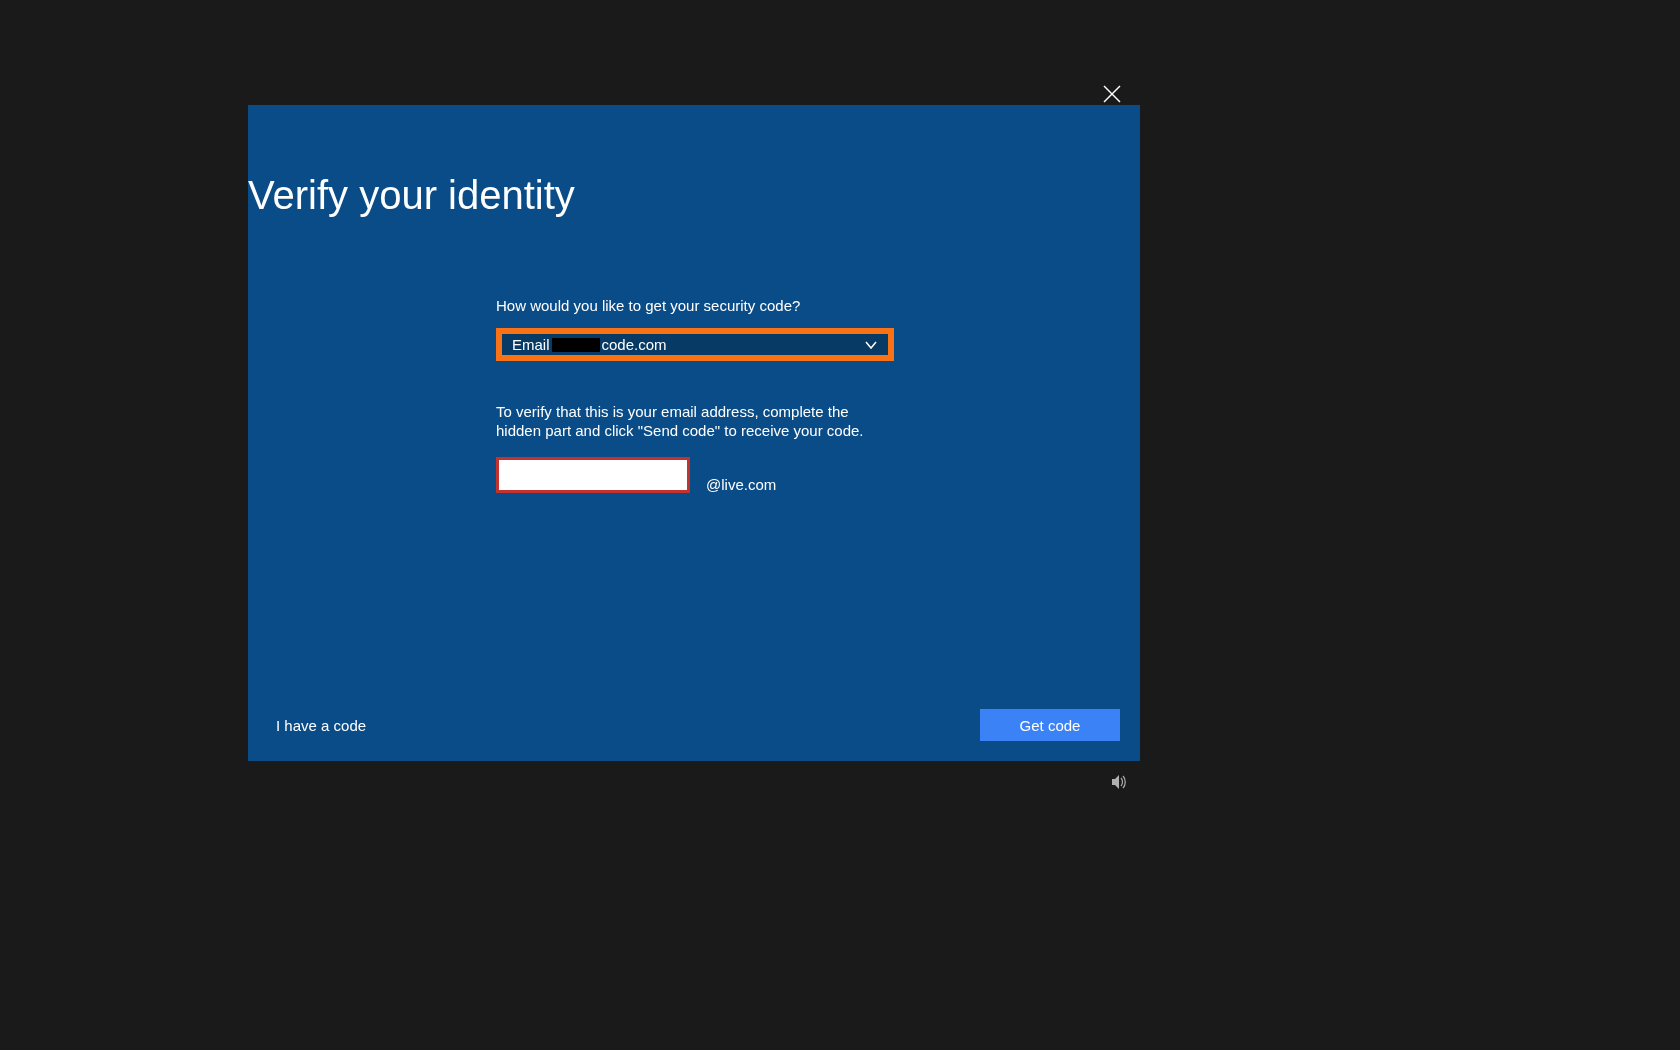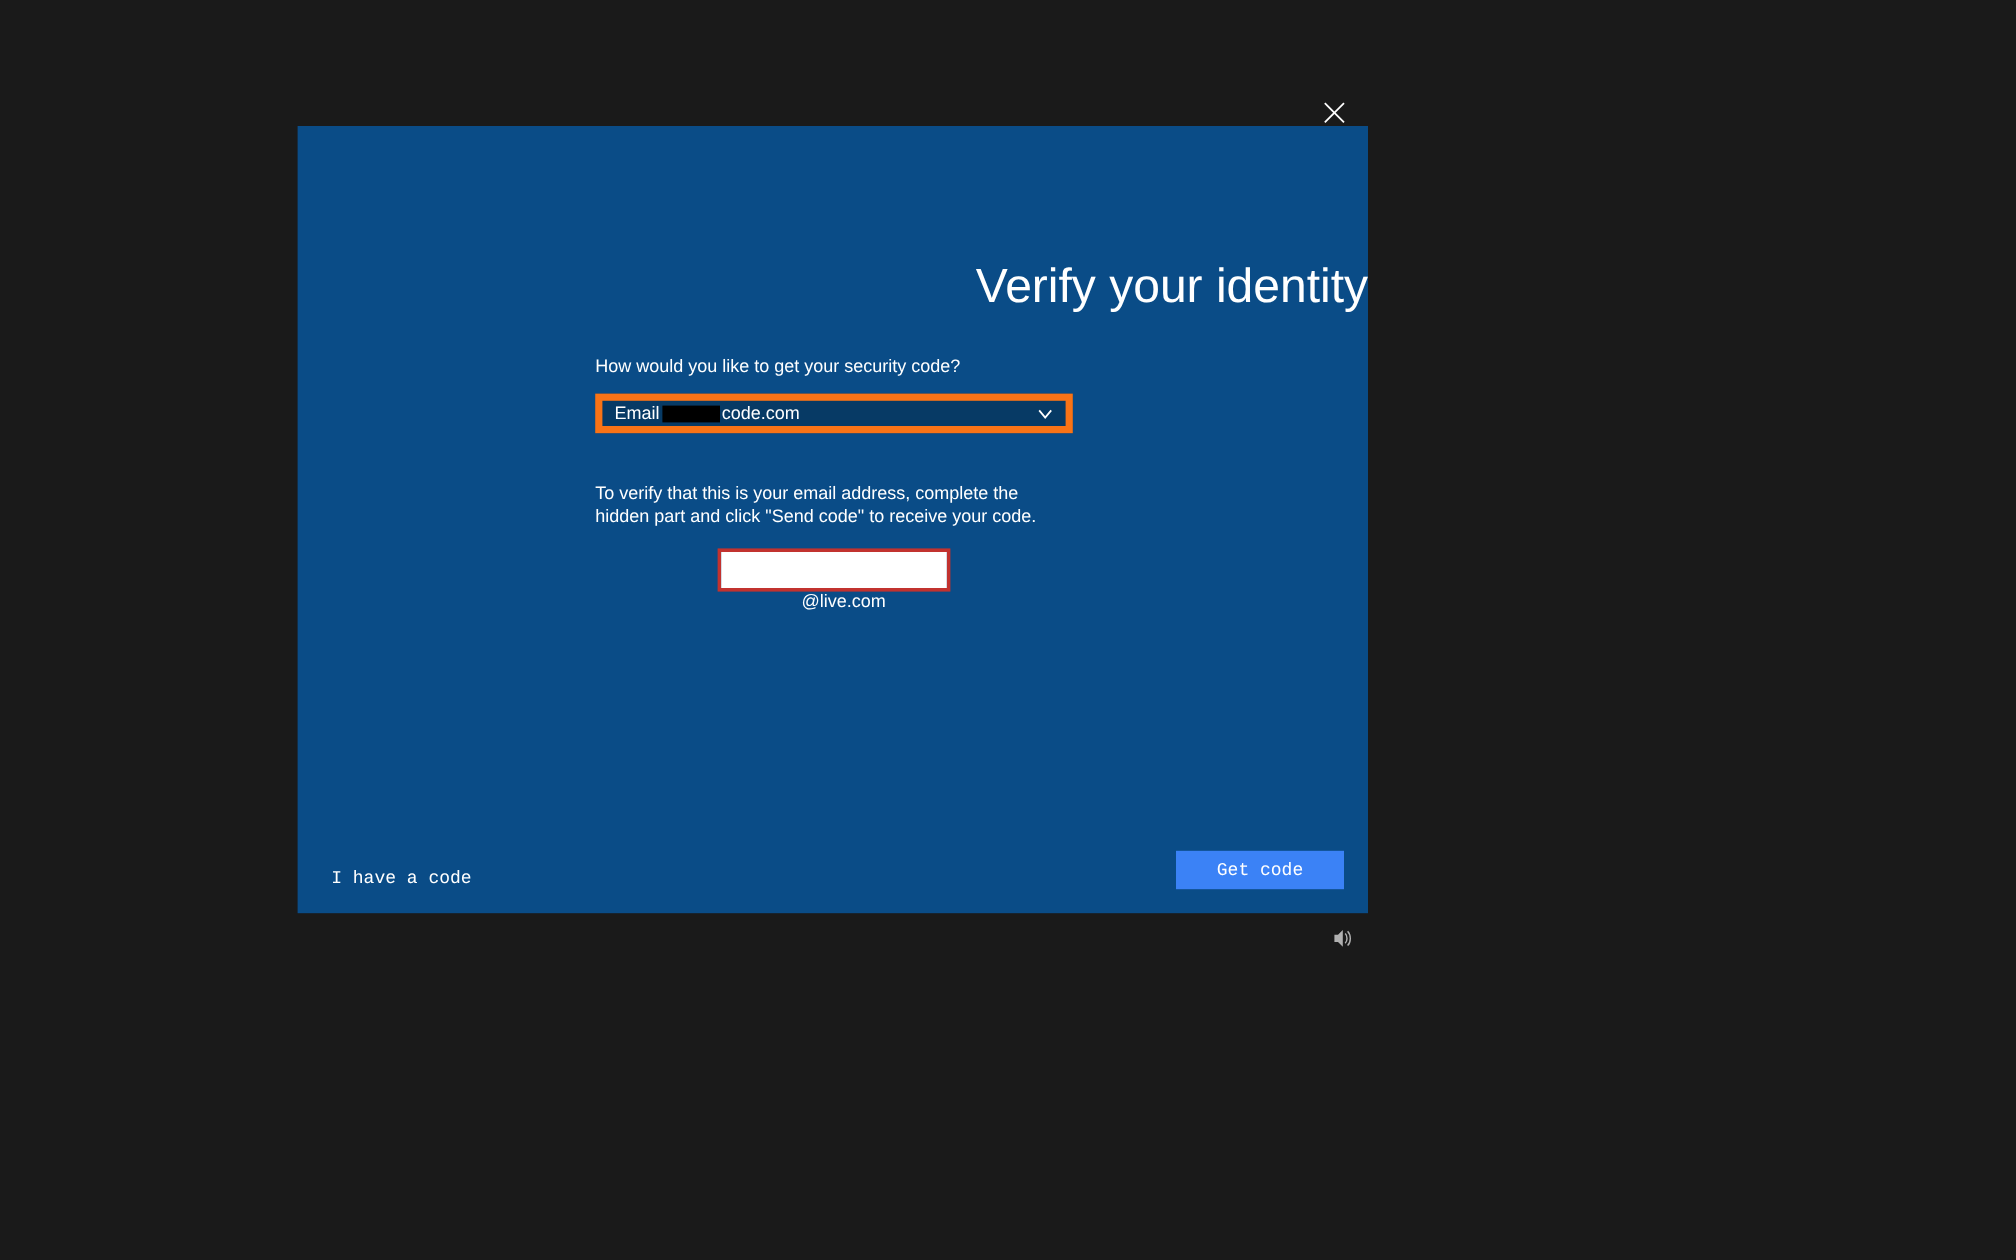--- a/index.html
+++ b/index.html
@@ -38,25 +38,24 @@
       top: 105px;
       width: 892px;
       height: 656px;
       background: #0a4c87;
     }
     .dialog-title {
       position: absolute;
       top: 68px;
       left: 0;
       width: 100%;
-      text-align: right;
+      text-align: left;
       color: #ffffff;
       font-size: 40px;
       font-weight: 300;
-      margin-top: 44px;
     }
     .content {
       position: absolute;
       left: 248px;
       top: 192px;
       width: 398px;
     }
     .prompt-label {
       color: #ffffff;
       font-size: 15px;
@@ -98,23 +97,22 @@
     }
     .instruction {
       color: #ffffff;
       font-size: 15px;
       line-height: 1.25;
       margin-top: 42px;
       width: 398px;
     }
     .input-row {
       display: flex;
-      align-items: center;
+      align-items: flex-end;
       margin-top: 16px;
-      flex-direction: column;
     }
     .input-border {
       border: 3px solid #c2322f;
       padding: 0;
     }
     .email-input {
       width: 188px;
       height: 30px;
       border: none;
       background: #ffffff;
@@ -126,23 +124,22 @@
       color: #ffffff;
       font-size: 15px;
       margin-left: 16px;
     }
     .bottom-bar {
       position: absolute;
       bottom: 20px;
       left: 28px;
       right: 20px;
       display: flex;
-      align-items: flex-end;
+      align-items: center;
       justify-content: space-between;
-      font-family: Liberation Mono, monospace;
     }
     .have-code-link {
       color: #ffffff;
       font-size: 15px;
       cursor: pointer;
     }
     .get-code-btn {
       background: #3b82f6;
       color: #ffffff;
       border: none;

